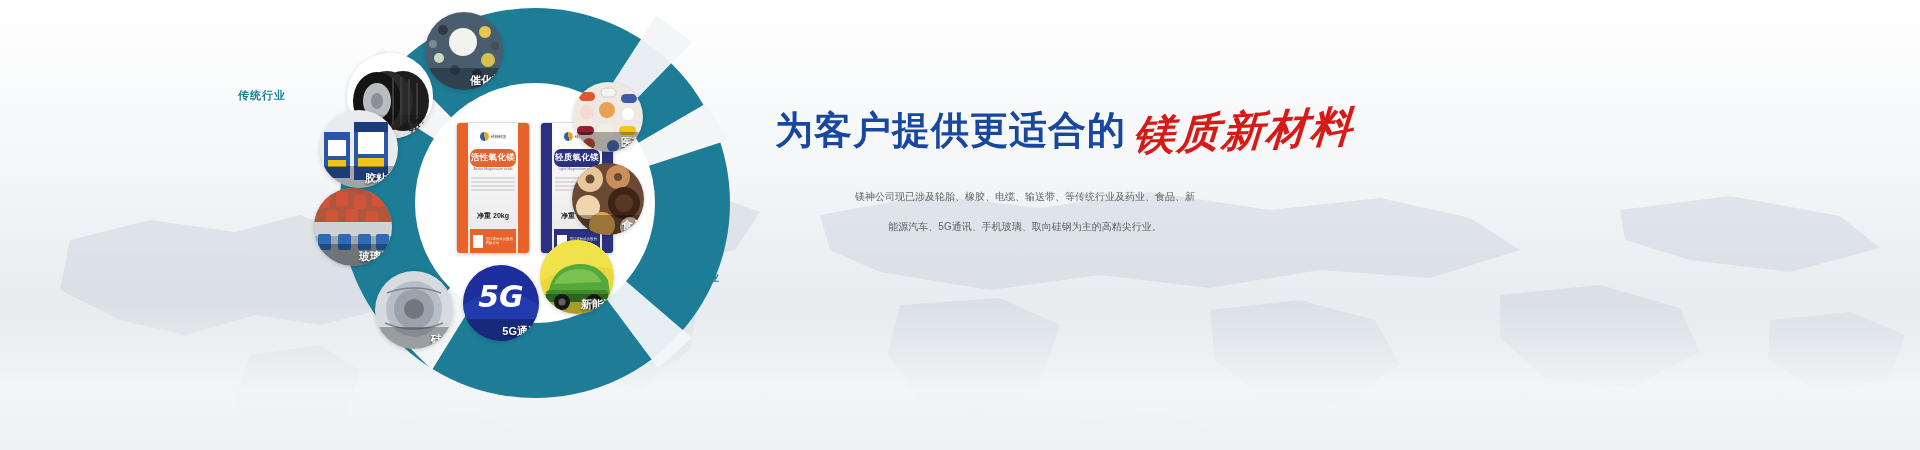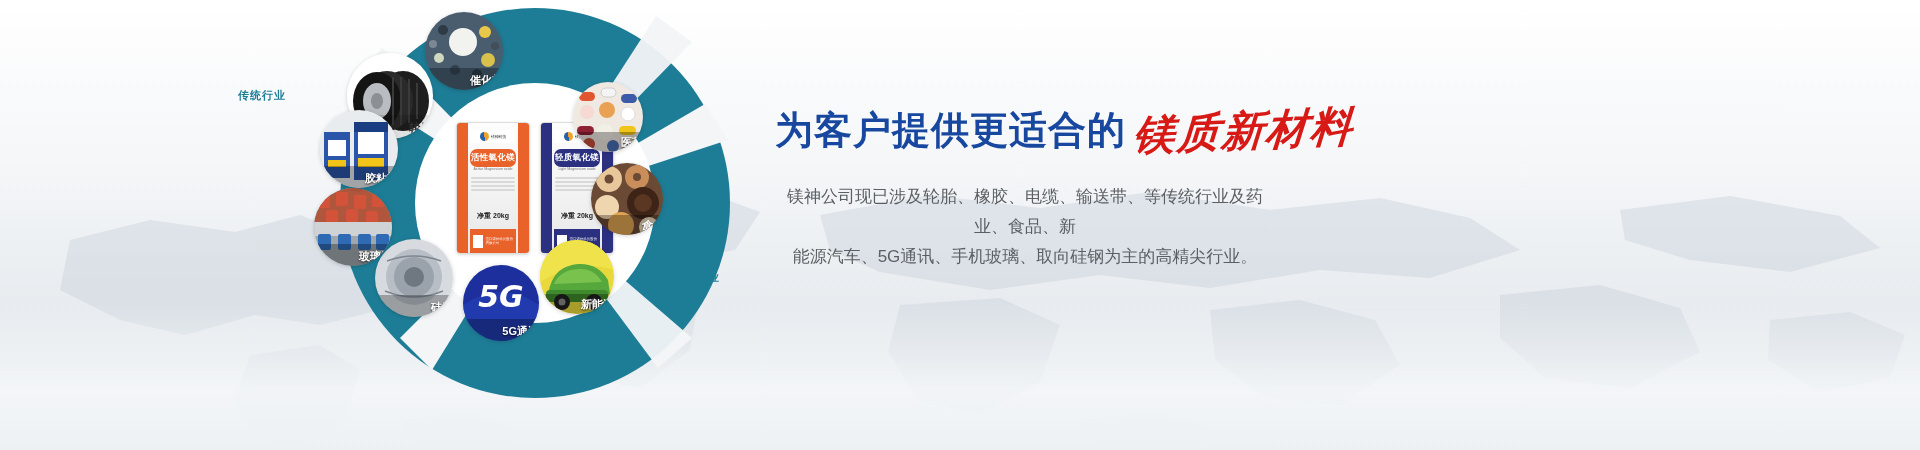--- a/index.html
+++ b/index.html
@@ -120,21 +120,21 @@
     font-family: "DejaVu Sans", "Liberation Sans", sans-serif;
   }
   .headline .h-red {
     color: #d71a16; font-size: 42px; font-weight: bold;
     font-family: "DejaVu Serif", "Liberation Serif", serif;
     font-style: italic; letter-spacing: 2px; margin-left: 6px;
     transform: skewX(-6deg) rotate(-2.5deg); transform-origin: left bottom;
     line-height: .92;
   }
   .body-copy {
-    margin-top: 26px; color: #5b5f63; font-size: 17px; line-height: 30px;
+    margin-top: 26px; color: #5b5f63; font-size: 10px; line-height: 30px;
     width: 500px;
   }
 </style>
 </head>
 <body>
 
 <div id="banner">
 
   <svg class="map-wm" viewBox="0 0 1920 330" preserveAspectRatio="none">
     <g fill="#c9d2da" opacity="0.85">
@@ -272,21 +272,21 @@
           <rect x="46" y="44" width="17" height="9" rx="4.5" fill="#f0c419"></rect>
           <circle cx="16" cy="62" r="6" fill="#c44d3a"></circle>
           <circle cx="40" cy="64" r="6" fill="#4a6fb5"></circle>
           <circle cx="60" cy="60" r="6" fill="#efe3cd"></circle>
         </g>
         <rect y="50" width="70" height="20" fill="rgba(0,0,0,.3)"></rect>
       </svg>
       <div class="cap">医药</div>
     </div>
 
-    <div class="node small" style="left:291px; top:163px; width:72px; height:72px;font-style:italic;">
+    <div class="node small" style="left:272px; top:163px; width:72px; height:72px;">
       <svg class="art" viewBox="0 0 72 72">
         <rect width="72" height="72" fill="#6b4a35"></rect>
         <circle cx="18" cy="16" r="13" fill="#e8c79b"></circle>
           <circle cx="18" cy="16" r="4.5" fill="#6b4a35"></circle>
         <circle cx="46" cy="14" r="12" fill="#c98e5a"></circle>
           <circle cx="46" cy="14" r="4" fill="#6b4a35"></circle>
         <circle cx="52" cy="40" r="16" fill="#3d2417"></circle>
         <circle cx="52" cy="40" r="9" fill="#5a3722"></circle>
         <circle cx="16" cy="44" r="12" fill="#efd6ae"></circle>
         <circle cx="30" cy="62" r="13" fill="#e0a552"></circle>
@@ -315,21 +315,21 @@
     <div class="node small" style="left:163px; top:265px; width:76px; height:76px;">
       <svg class="art" viewBox="0 0 76 76">
         <rect width="76" height="76" fill="#1c2f9c"></rect>
         <path d="M0 40 Q38 14 76 40 L76 76 L0 76 Z" fill="#2440b8" opacity=".7"></path>
         <text x="38" y="42" font-family="DejaVu Sans, sans-serif" font-size="30" font-weight="bold" fill="#ffffff" text-anchor="middle" font-style="italic">5G</text>
         <rect y="54" width="76" height="22" fill="rgba(0,0,0,.3)"></rect>
       </svg>
       <div class="cap">5G通讯</div>
     </div>
 
-    <div class="node small" style="left:75px; top:239px; width:78px; height:78px;text-decoration:underline;">
+    <div class="node small" style="left:75px; top:271px; width:78px; height:78px;text-decoration:underline;">
       <svg class="art" viewBox="0 0 78 78">
         <rect width="78" height="78" fill="#d7dade"></rect>
         <ellipse cx="39" cy="38" rx="28" ry="28" fill="#b8bec5"></ellipse>
         <ellipse cx="39" cy="38" rx="20" ry="20" fill="#9aa2ab"></ellipse>
         <ellipse cx="39" cy="38" rx="10" ry="10" fill="#6f7780"></ellipse>
         <g stroke="#7d858e" stroke-width="1.5" fill="none">
           <path d="M12 22 Q39 12 66 22"></path>
             <path d="M10 52 Q39 64 68 52"></path>
         </g>
         <rect y="56" width="78" height="22" fill="rgba(40,45,50,.35)"></rect>

